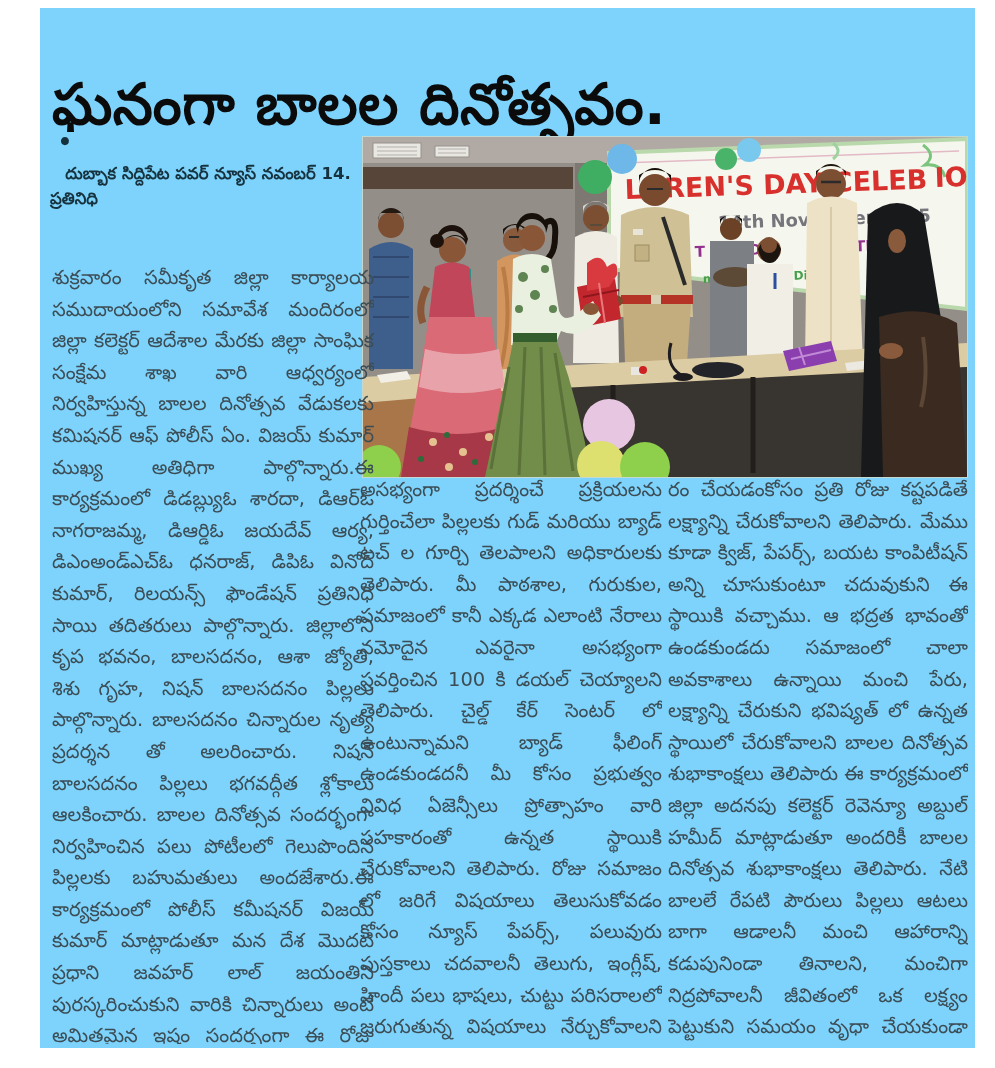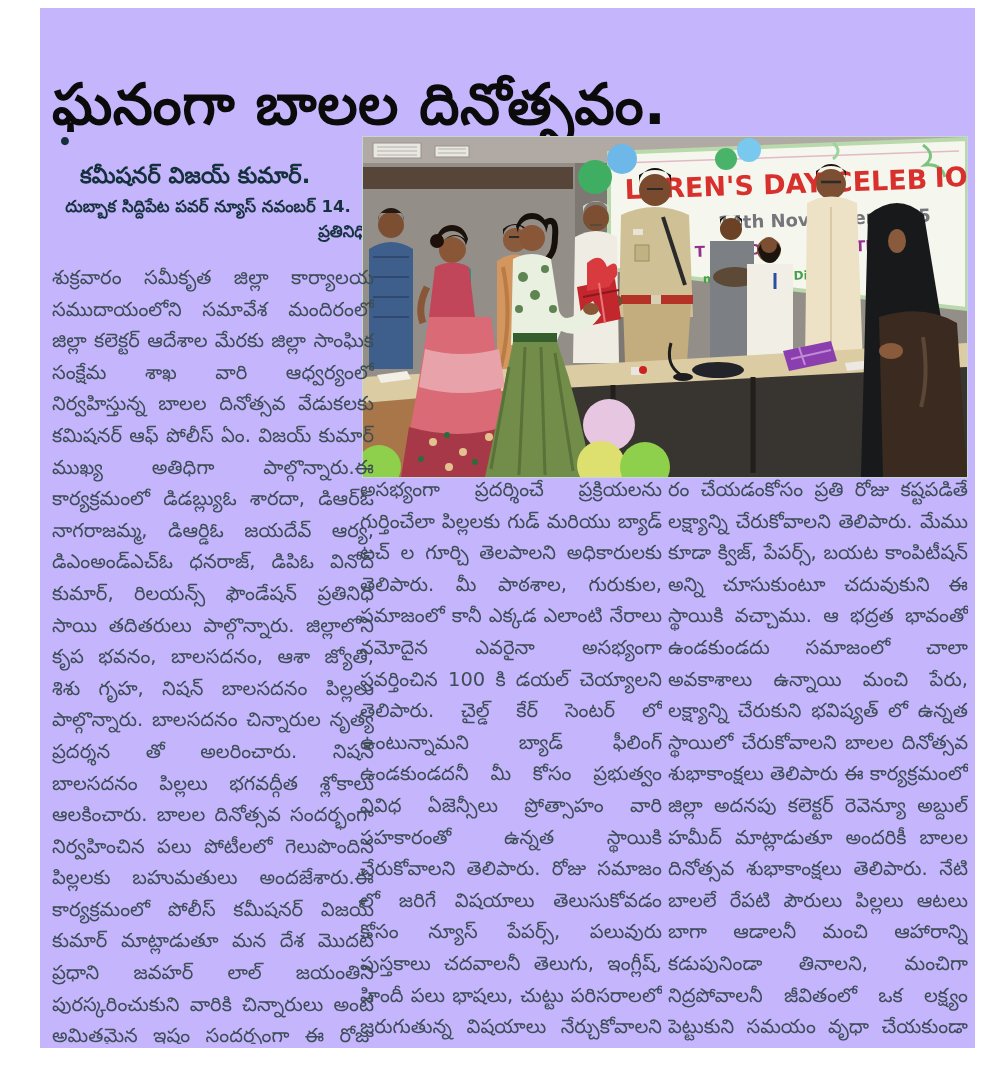--- a/index.html
+++ b/index.html
@@ -3,34 +3,34 @@
 <meta charset="utf-8">
 <style>
   html,body{margin:0;padding:0;}
   body{
     width:995px;height:1068px;background:#ffffff;position:relative;
     font-family:"DejaVu Sans","Liberation Sans",sans-serif;
     -webkit-font-smoothing:antialiased;
   }
   .sheet{
     position:absolute;left:40px;top:8px;width:935px;height:1040px;
-    background:#c4b5fd;overflow:hidden;
+    background:#7dd3fc;overflow:hidden;
   }
   .headline{
     position:absolute;left:12px;top:8px;width:910px;
     font-size:57px;font-weight:700;color:#0b0b0b;letter-spacing:.5px;
     line-height:100px;white-space:nowrap;
   }
   .lede{position:absolute;left:10px;top:118px;width:316px;color:#14303c;}
   .lede-main{font-size:22.5px;font-weight:700;line-height:33px;}
   .lede-row{display:flex;}
   .bullet{width:30px;text-align:center;flex:0 0 30px;}
   .lede-lines{flex:1;}
   .dateline{font-size:16.5px;font-weight:700;text-align:center;margin-top:5px;color:#16323e;}
-  .byline{font-size:16.5px;font-weight:700;text-align:right;margin-top:2px;color:#16323e;}
+  .byline{font-size:16.5px;font-weight:700;text-align:left;margin-top:2px;color:#16323e;}
   .photo{
     position:absolute;left:322px;top:128px;width:604px;height:340px;
     border:1px solid #c3d8d1;background:#948e89;
   }
   .photo svg{display:block;}
   .col{
     position:absolute;text-align:justify;color:#3c4d55;
     font-size:19.5px;line-height:31.6px;overflow:hidden;
   }
   .col1{left:12px;top:254px;width:322px;height:782px;}
@@ -42,21 +42,20 @@
 
 <div class="sheet">
 
   <h1 class="headline">ఘనంగా బాలల దినోత్సవం.</h1>
 
   <div class="lede">
     <div class="lede-main lede-row">
       <span class="bullet">•</span>
       <span class="lede-lines">
         <br>
-        <span>కమీషనర్ విజయ్ కుమార్.</span>
       </span>
     </div>
     <div class="dateline">దుబ్బాక సిద్దిపేట పవర్ న్యూస్ నవంబర్ 14.</div>
     <div class="byline">ప్రతినిధి</div>
   </div>
 
   <div class="photo">
     <svg width="604" height="340" viewBox="0 0 604 340">
 
       <rect width="604" height="340" fill="#948e89"></rect>

